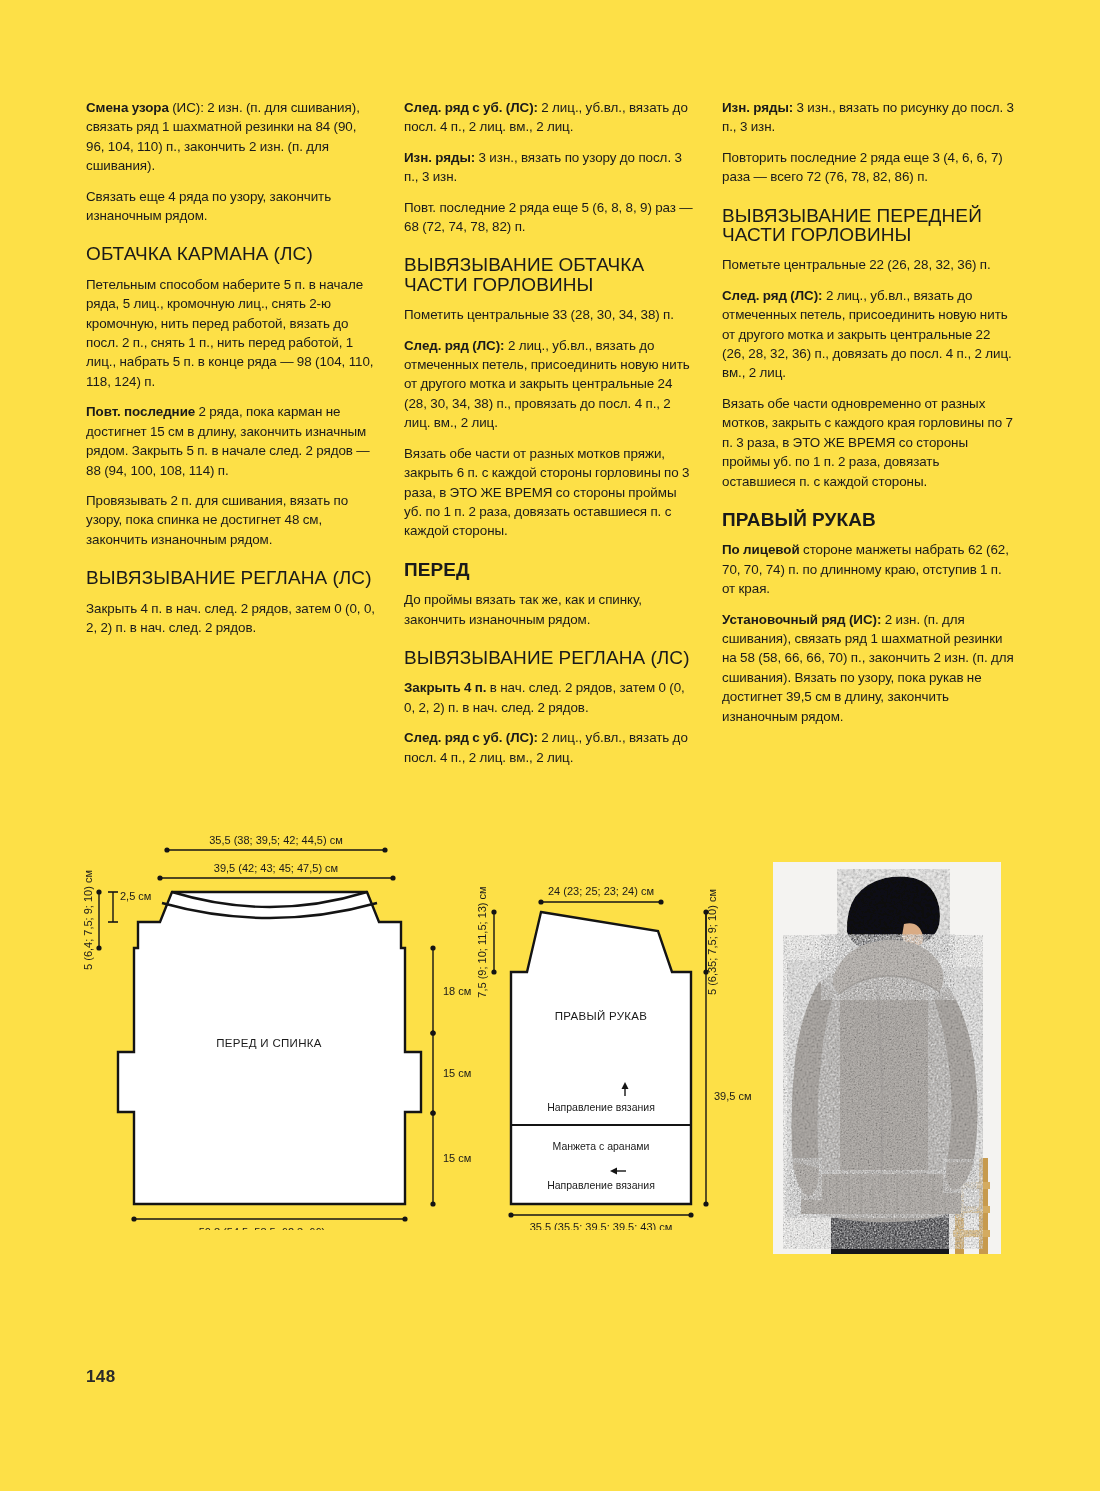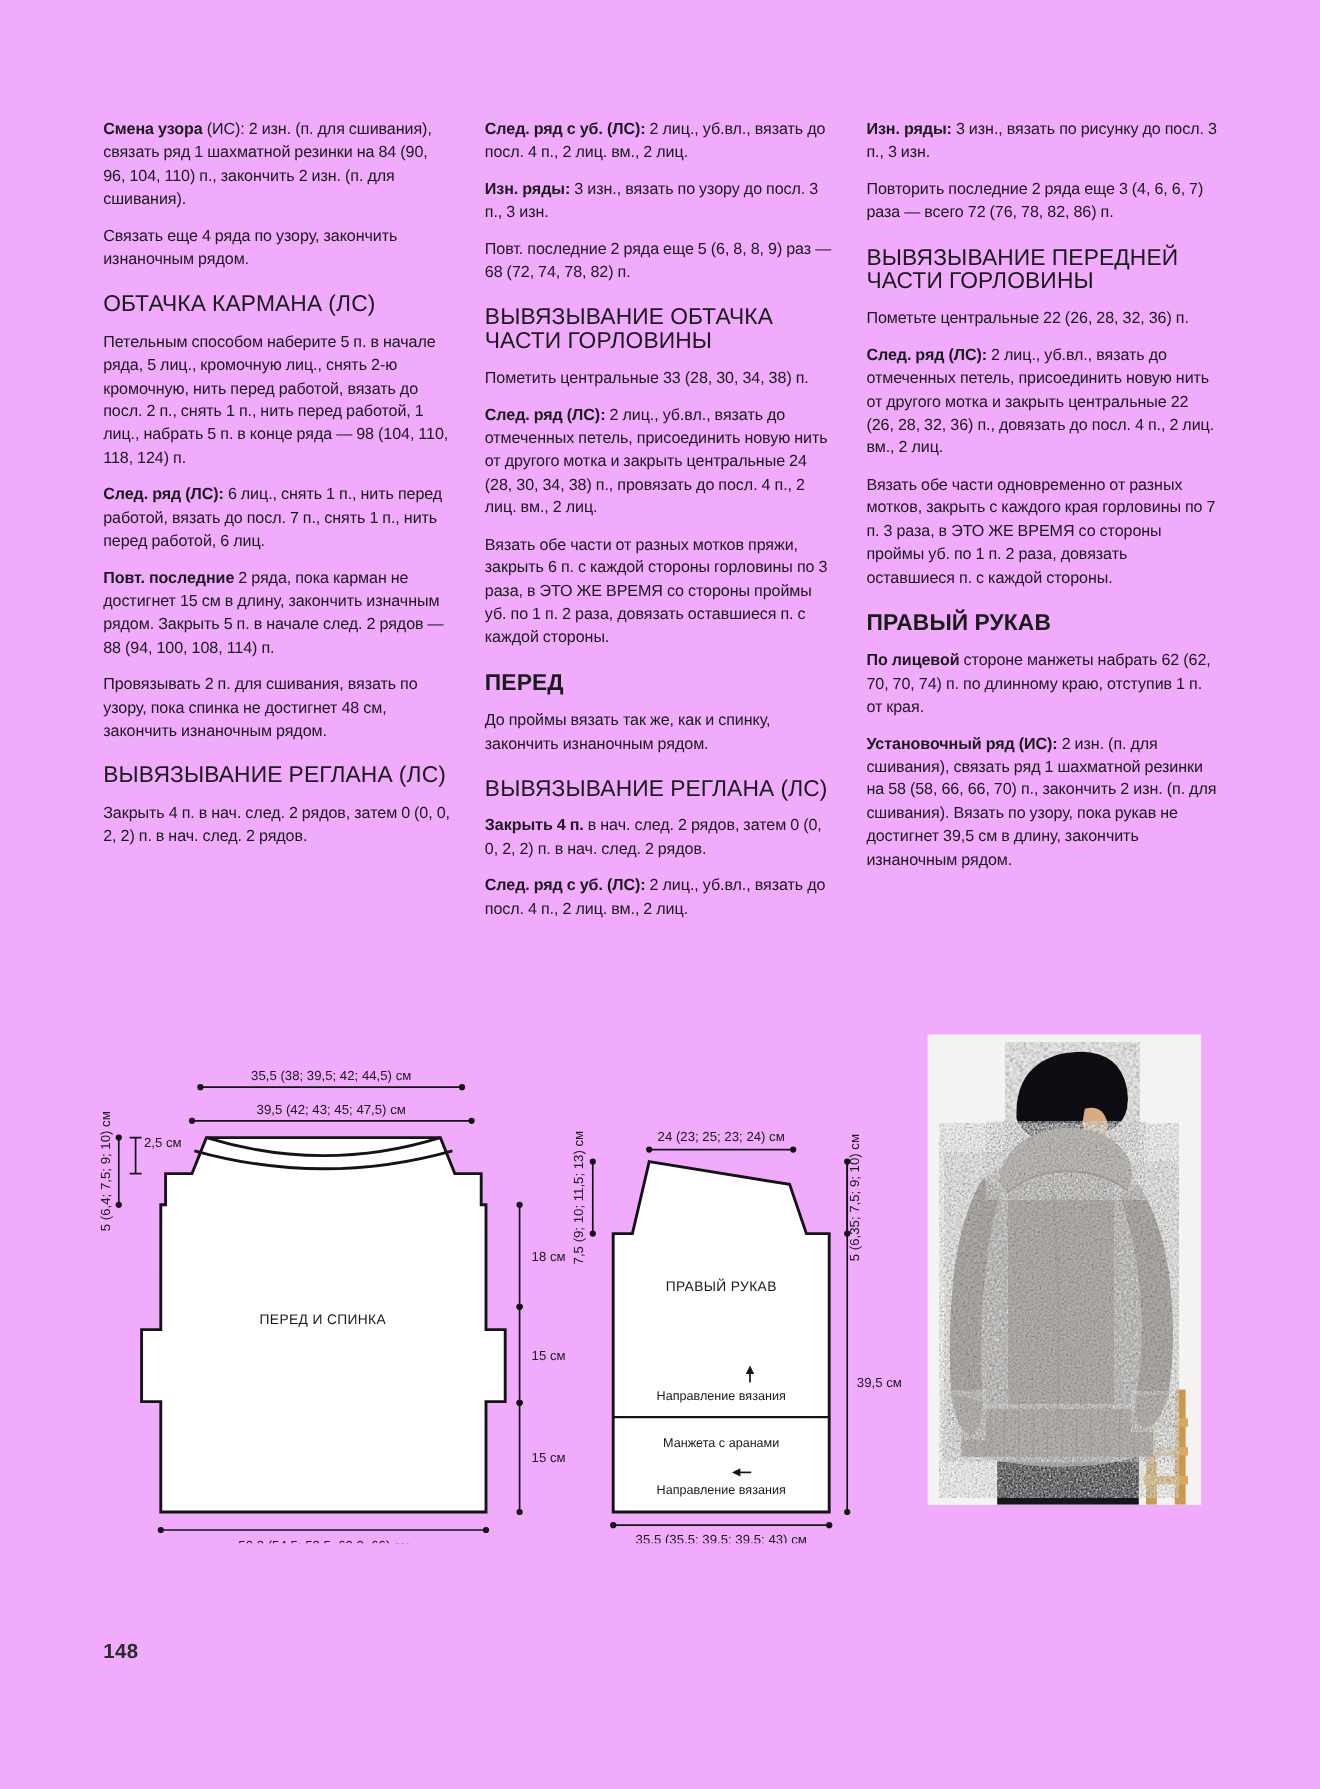--- a/index.html
+++ b/index.html
@@ -12,21 +12,21 @@
     height: 1491px;
     position: relative;
     font-family: "Liberation Sans", "DejaVu Sans", sans-serif;
     color: #1a1a1a;
     overflow: hidden;
   }
 
   .page {
     position: absolute;
     inset: 0;
-    background: #f0abfc;
+    background: #fde047;
     padding-left: 24px;
   }
 
   
   .columns {
     position: absolute;
     left: 86px;
     top: 98px;
     width: 930px;
     display: flex;
@@ -52,21 +52,21 @@
     font-size: 19px;
     line-height: 19.4px;
     letter-spacing: 0.1px;
   }
   b, .b { font-weight: bold; }
 
   
   .schematics {
     position: absolute;
     left: 0;
-    top: 856px;
+    top: 800px;
     width: 1000px;
     height: 430px;
   }
   .dim-text {
     font-size: 11px;
     fill: #1a1a1a;
     font-family: "Liberation Sans", "DejaVu Sans", sans-serif;
   }
   .piece-label {
     font-size: 11.5px;
@@ -108,21 +108,20 @@
 <div class="page">
 
   <div class="columns">
 
     <div class="col c1">
       <p class="para"><b>Смена узора</b><span> (ИС): 2 изн. (п. для сшивания), связать ряд 1 шахматной резинки на 84 (90, 96, 104, 110) п., закончить 2 изн. (п. для сшивания).</span></p>
       <p class="para"><span>Связать еще 4 ряда по узору, закончить изнаночным рядом.</span></p>
       <div class="gap"></div>
       <p class="para h-caps">ОБТАЧКА КАРМАНА (ЛС)</p>
       <p class="para"><span>Петельным способом наберите 5 п. в начале ряда, 5 лиц., кромочную лиц., снять 2-ю кромочную, нить перед работой, вязать до посл. 2 п., снять 1 п., нить перед работой, 1 лиц., набрать 5 п. в конце ряда — 98 (104, 110, 118, 124) п.</span></p>
-      <p class="para"><b>След. ряд (ЛС):</b><span> 6 лиц., снять 1 п., нить перед работой, вязать до посл. 7 п., снять 1 п., нить перед работой, 6 лиц.</span></p>
       <p class="para"><b>Повт. последние</b><span> 2 ряда, пока карман не достигнет 15 см в длину, закончить изначным рядом. Закрыть 5 п. в начале след. 2 рядов — 88 (94, 100, 108, 114) п.</span></p>
       <p class="para"><span>Провязывать 2 п. для сшивания, вязать по узору, пока спинка не достигнет 48 см, закончить изнаночным рядом.</span></p>
       <div class="gap"></div>
       <p class="para h-caps">ВЫВЯЗЫВАНИЕ РЕГЛАНА (ЛС)</p>
       <p class="para"><span>Закрыть 4 п. в нач. след. 2 рядов, затем 0 (0, 0, 2, 2) п. в нач. след. 2 рядов.</span></p>
     </div>
 
     <div class="col c2">
       <p class="para"><b>След. ряд с уб. (ЛС):</b><span> 2 лиц., уб.вл., вязать до посл. 4 п., 2 лиц. вм., 2 лиц.</span></p>
       <p class="para"><b>Изн. ряды:</b><span> 3 изн., вязать по узору до посл. 3 п., 3 изн.</span></p>

